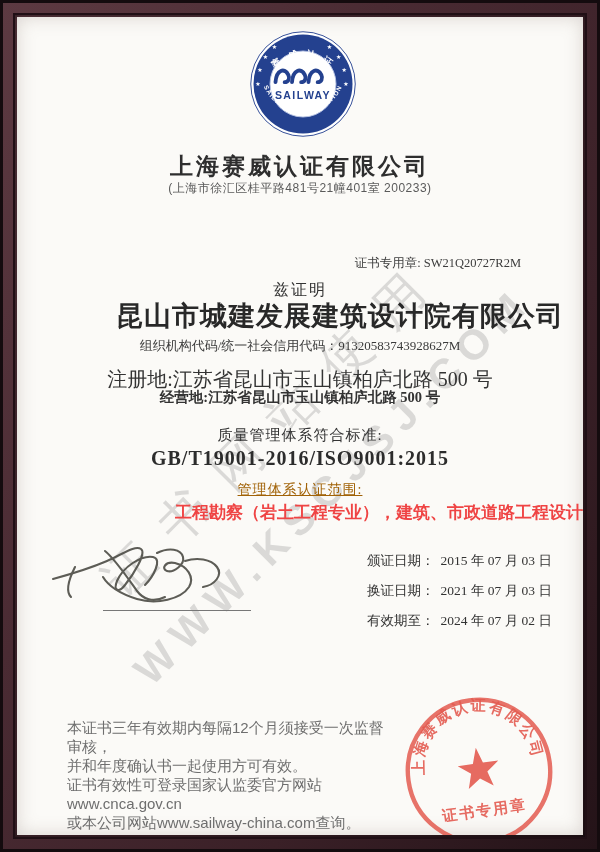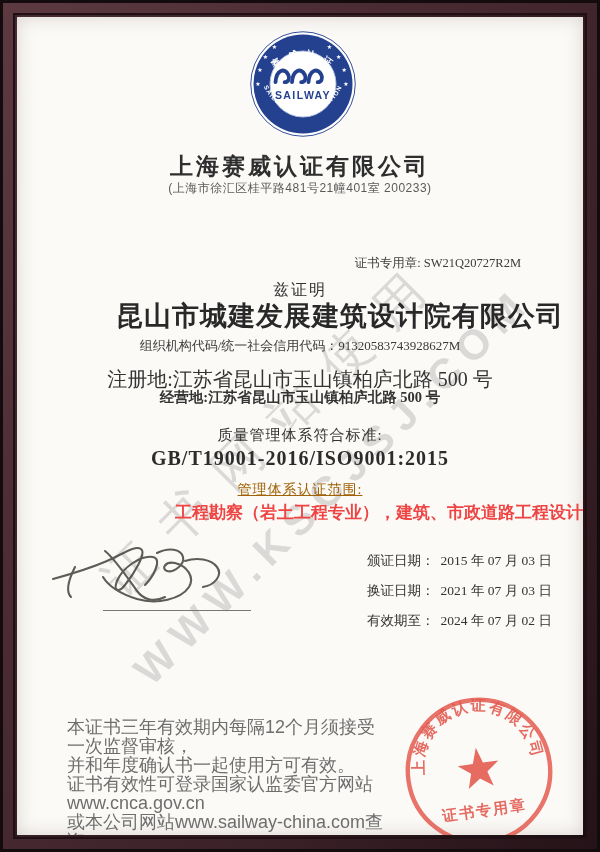--- a/index.html
+++ b/index.html
@@ -39,21 +39,21 @@
   .signature{position:absolute;left:28px;top:516px;width:215px;height:82px;}
   .sig-line{position:absolute;left:86px;top:593px;width:148px;border-bottom:1.3px solid #777;}
   .sig-label{position:absolute;left:86px;top:598px;width:148px;text-align:center;
              font-size:13px;color:#3c3c3c;}
   
   .dates{position:absolute;left:350px;top:535px;font-size:13.5px;color:#333;}
   .date-row{display:flex;margin-bottom:12px;white-space:nowrap;}
   .date-row .lbl{margin-right:6px;}
   
   .footnotes{position:absolute;left:50px;top:701px;width:320px;
-             font-family:"Liberation Sans",sans-serif;font-size:18px;
+             font-family:"Liberation Sans",sans-serif;font-size:15px;
              color:#6e6e6e;line-height:19px;text-align:left;}
   
   .seal{position:absolute;left:384px;top:676px;width:156px;height:156px;
         transform:rotate(-8deg);opacity:.88;}
 </style>
 </head>
 <body>
 
 <div class="frame">
   <div class="frame-inner-line"></div>

